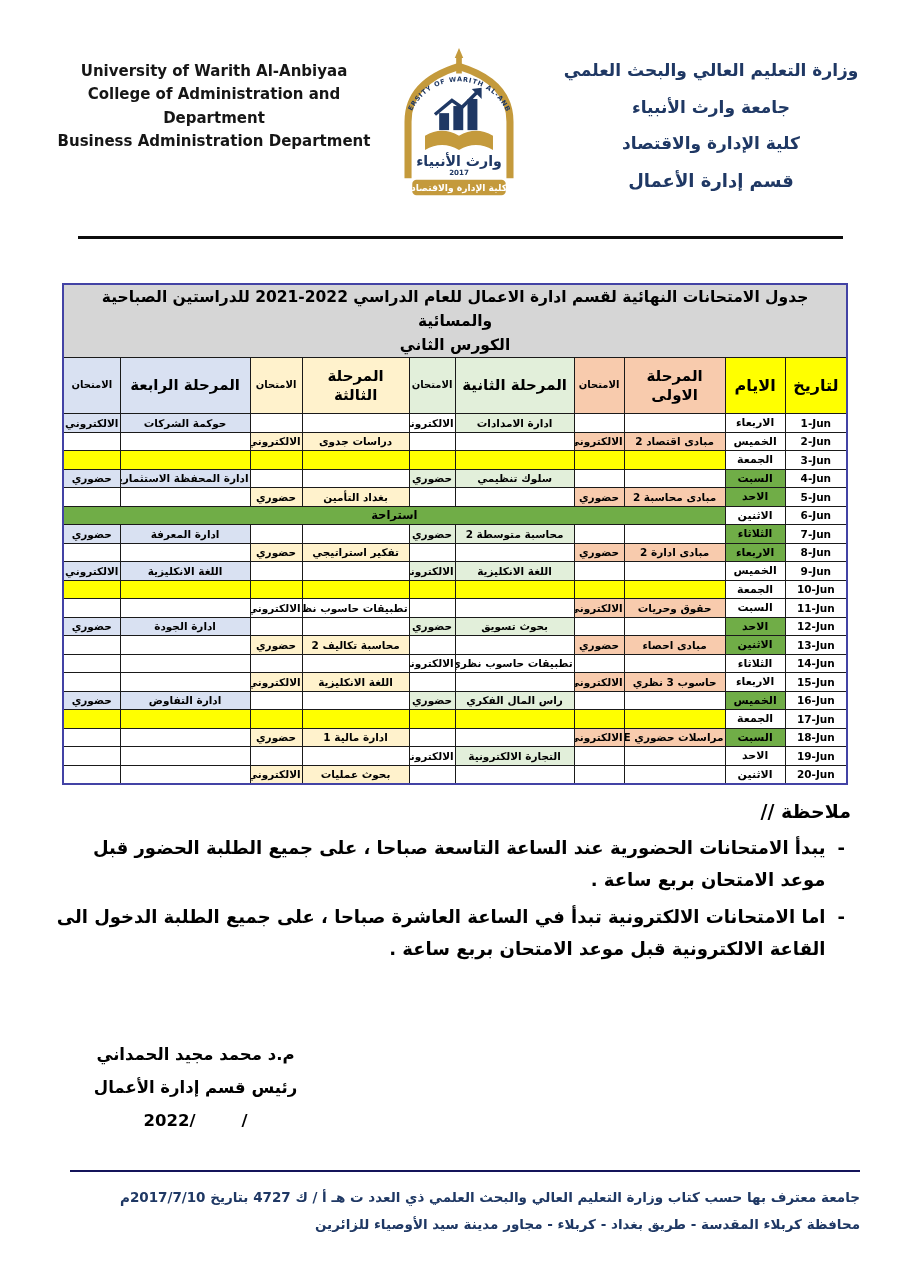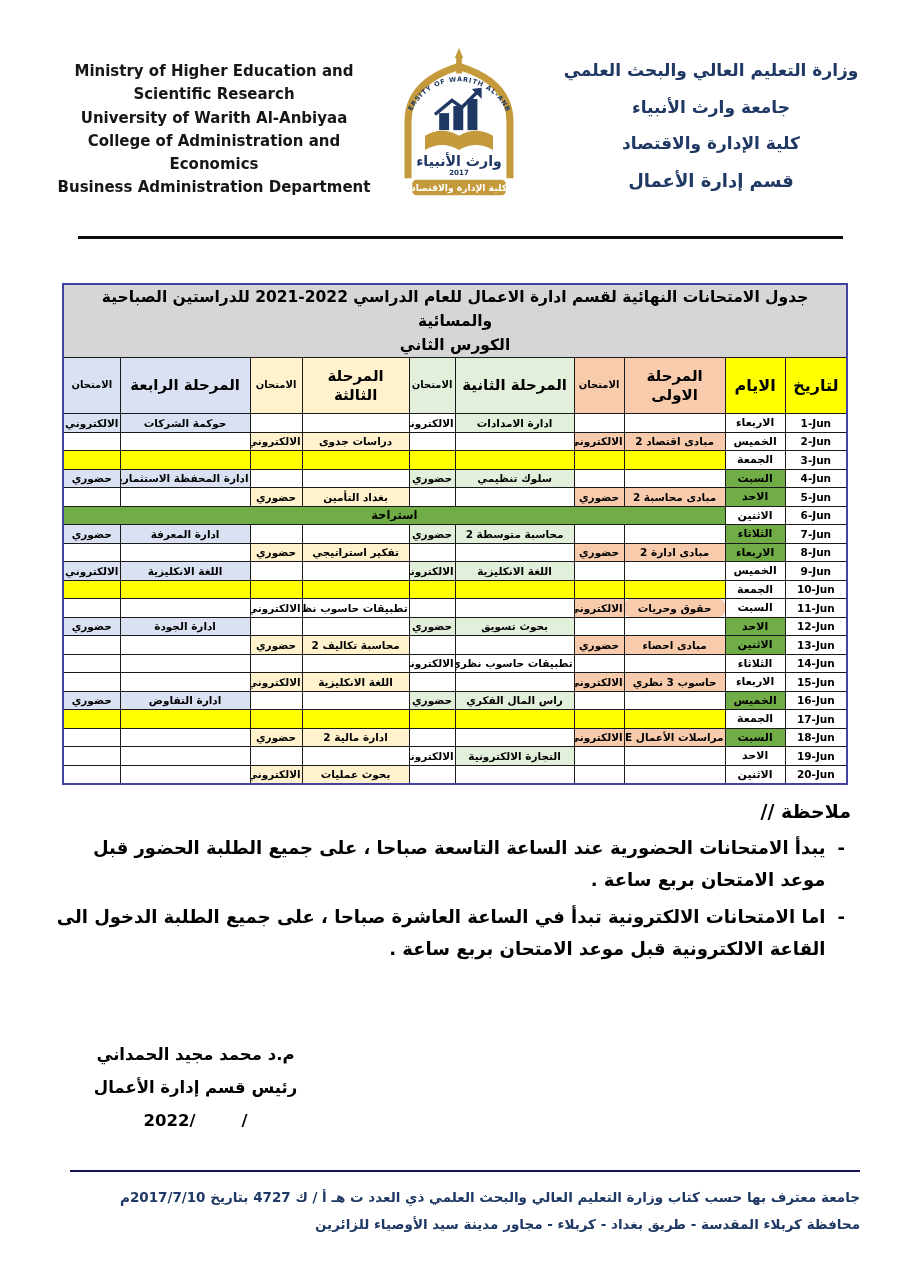--- a/index.html
+++ b/index.html
@@ -51,23 +51,22 @@
   .footer{position:absolute;top:1170px;left:70px;width:790px;border-top:2px solid #14145a;
           padding-top:12px;text-align:right;direction:rtl;color:var(--navy);
           font-size:13.5px;font-weight:bold;line-height:2.0;}
 </style>
 </head>
 <body>
 
 <div class="page">
 
   <div class="header-en">
-      <div>Ministry of Higher Education and Scientific Research</div>
       <div>University of Warith Al-Anbiyaa</div>
-      <div>College of Administration and Economics</div>
+      <div>College of Administration and Department</div>
       <div>Business Administration Department</div>
     </div>
 
   <div class="logo-box">
     <svg viewBox="0 0 100 113" width="142" height="160">
       <defs>
           <path id="arc" d="M 16,46 A 37 37 0 0 1 84,46" fill="none"></path>
         </defs>
 
       <rect x="48" y="6" width="4" height="12" fill="#C49A3C"></rect>
@@ -245,21 +244,21 @@
           <td class="holiday"></td>
           <td class="holiday"></td>
           <td class="holiday"></td>
           <td class="holiday"></td>
           <td class="holiday"></td>
           <td class="holiday"></td>
         </tr>
         <tr class="data-row">
           <td class="date">11-Jun</td>
           <td class="day">السبت</td>
-          <td class="subject" style="background: var(--stage1); border-radius: 6px;">حقوق وحريات</td>
+          <td class="subject" style="background: var(--stage1);">حقوق وحريات</td>
           <td class="exam" style="background: var(--stage1);">الالكتروني</td>
           <td class="subject"></td>
           <td class="exam"></td>
           <td class="subject">تطبيقات حاسوب نظري</td>
           <td class="exam">الالكتروني</td>
           <td class="subject"></td>
           <td class="exam"></td>
         </tr>
         <tr class="data-row">
           <td class="date">12-Jun</td>
@@ -329,25 +328,25 @@
           <td class="holiday"></td>
           <td class="holiday"></td>
           <td class="holiday"></td>
           <td class="holiday"></td>
           <td class="holiday"></td>
           <td class="holiday"></td>
         </tr>
         <tr class="data-row">
           <td class="date">18-Jun</td>
           <td class="day green">السبت</td>
-          <td class="subject" style="background: var(--stage1);">مراسلات الأعمال E</td>
+          <td class="subject" style="background: var(--stage1);">مراسلات حضوري E</td>
           <td class="exam" style="background: var(--stage1);">الالكتروني</td>
           <td class="subject"></td>
           <td class="exam"></td>
-          <td class="subject" style="background: var(--stage3);">ادارة مالية 2</td>
+          <td class="subject" style="background: var(--stage3);">ادارة مالية 1</td>
           <td class="exam" style="background: var(--stage3);">حضوري</td>
           <td class="subject"></td>
           <td class="exam"></td>
         </tr>
         <tr class="data-row">
           <td class="date">19-Jun</td>
           <td class="day">الاحد</td>
           <td class="subject"></td>
           <td class="exam"></td>
           <td class="subject" style="background: var(--stage2);">التجارة الالكترونية</td>

